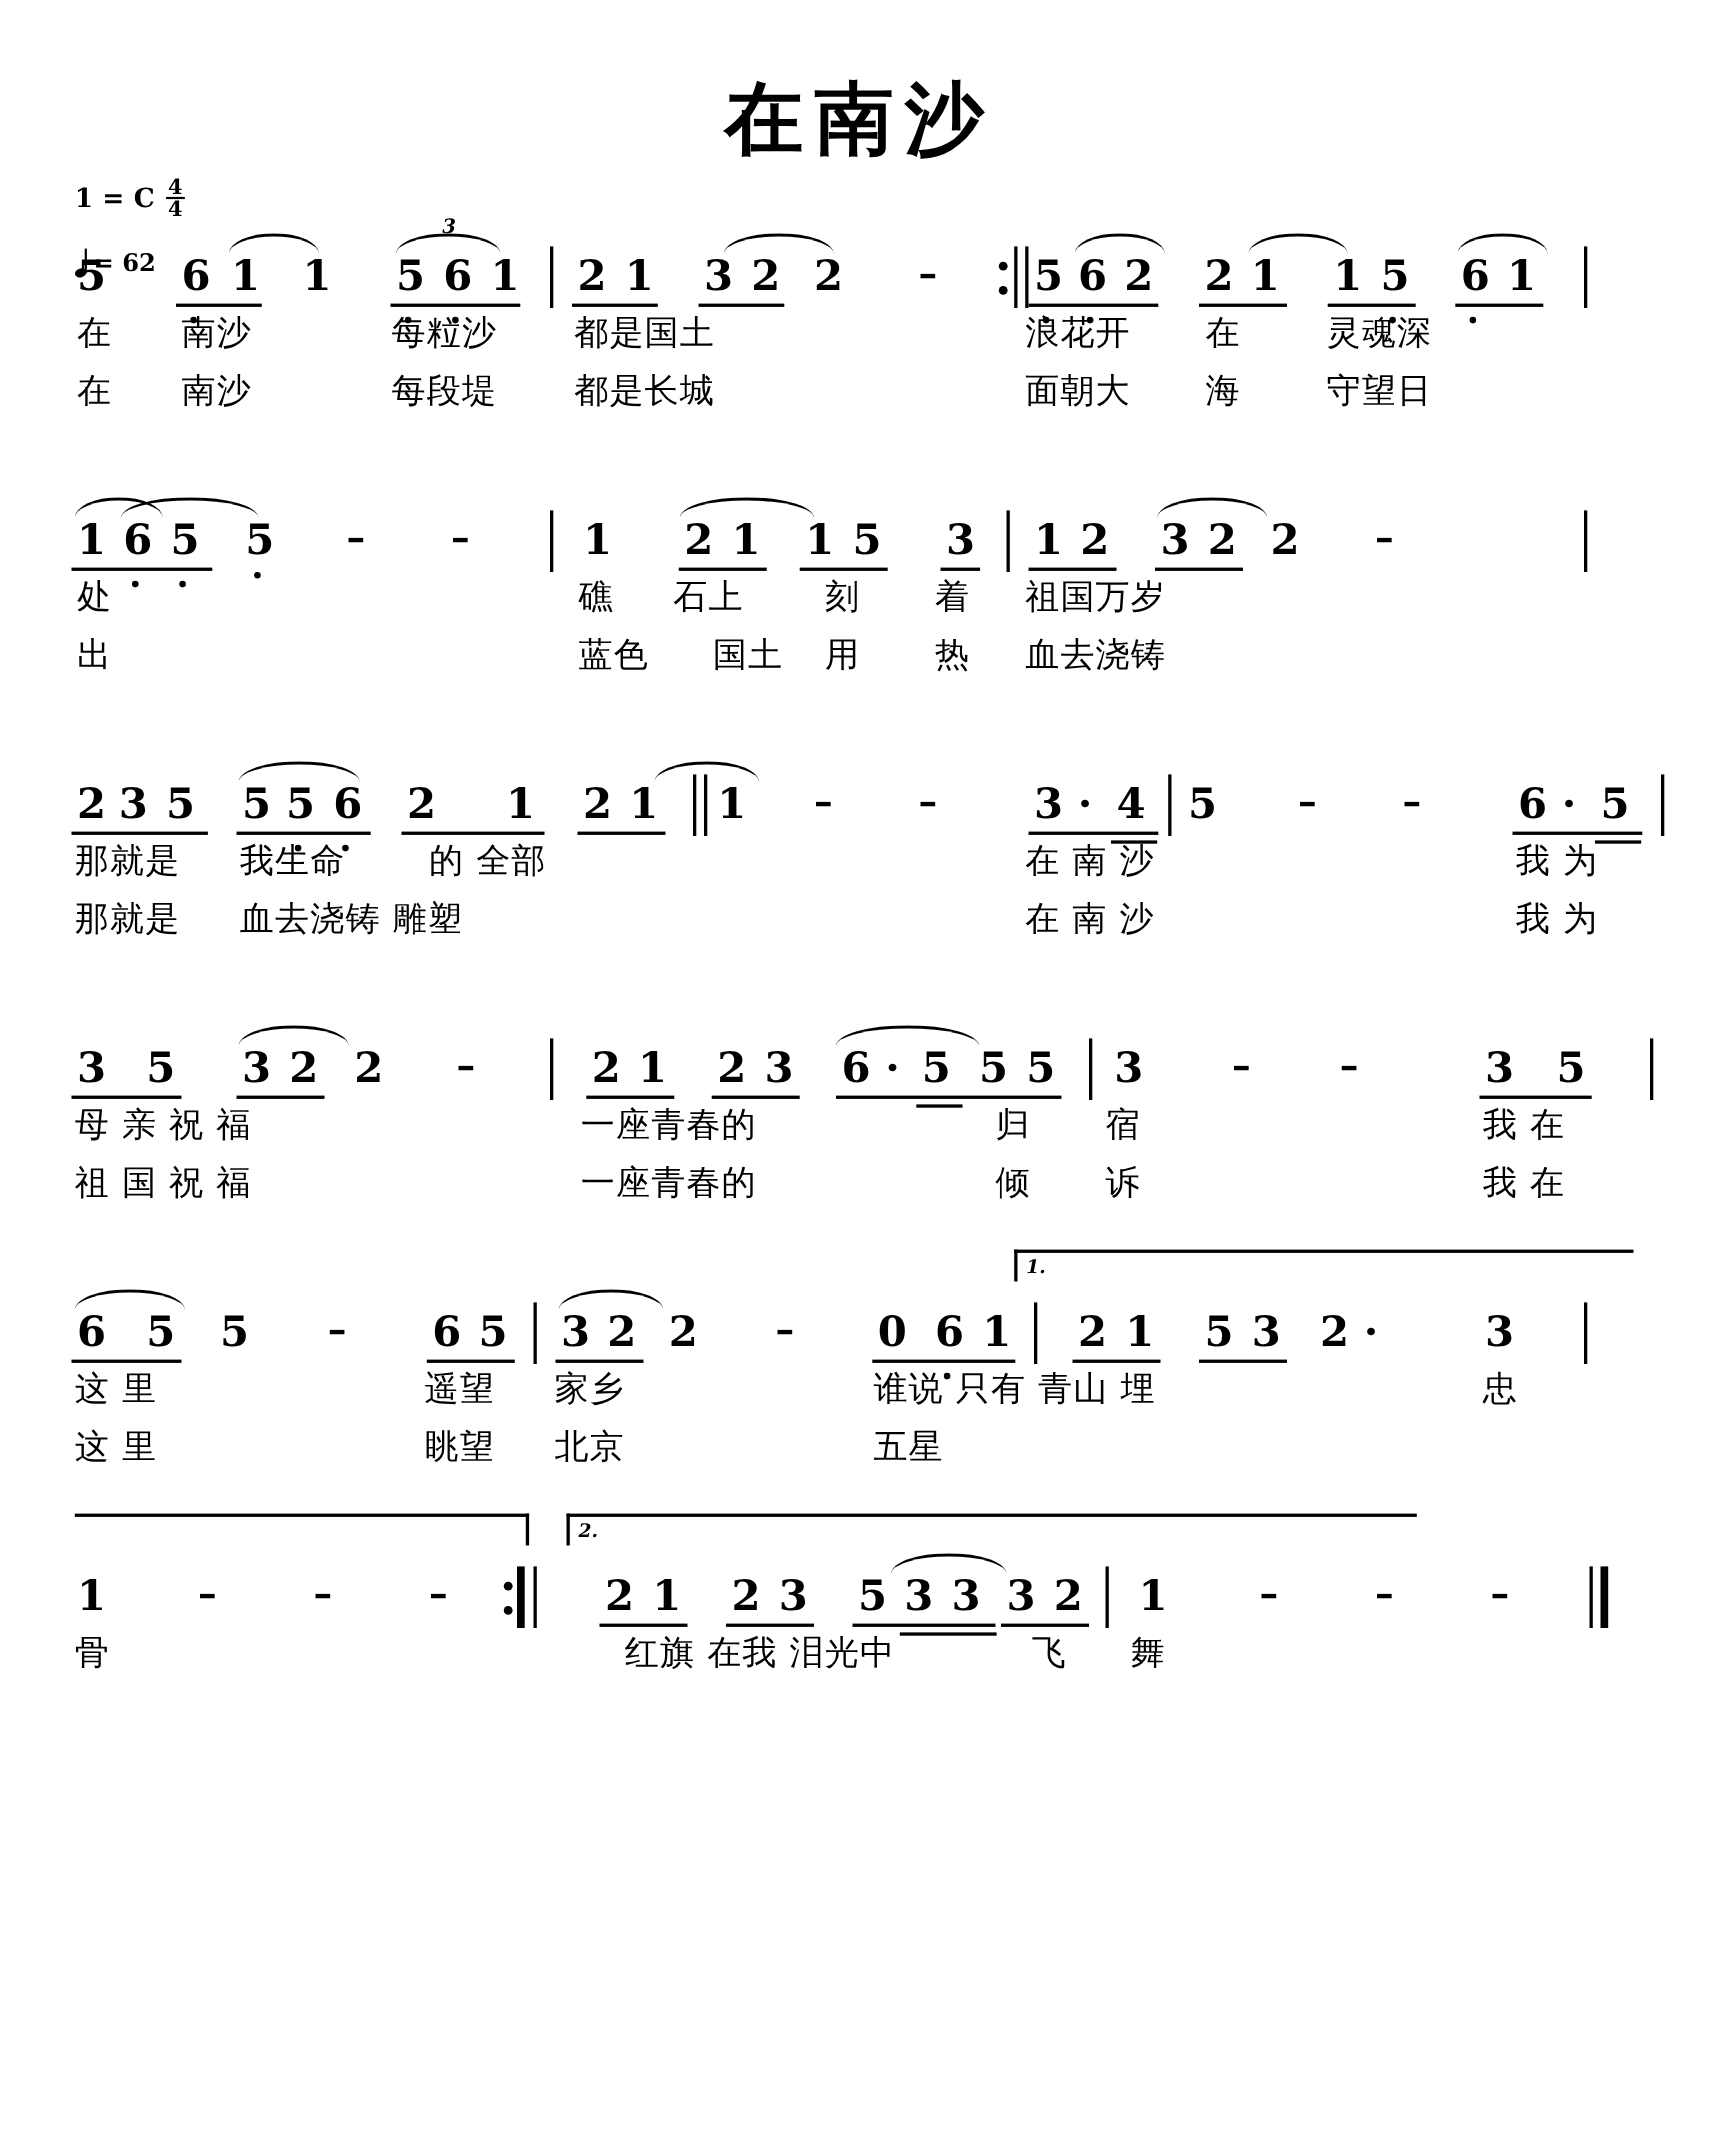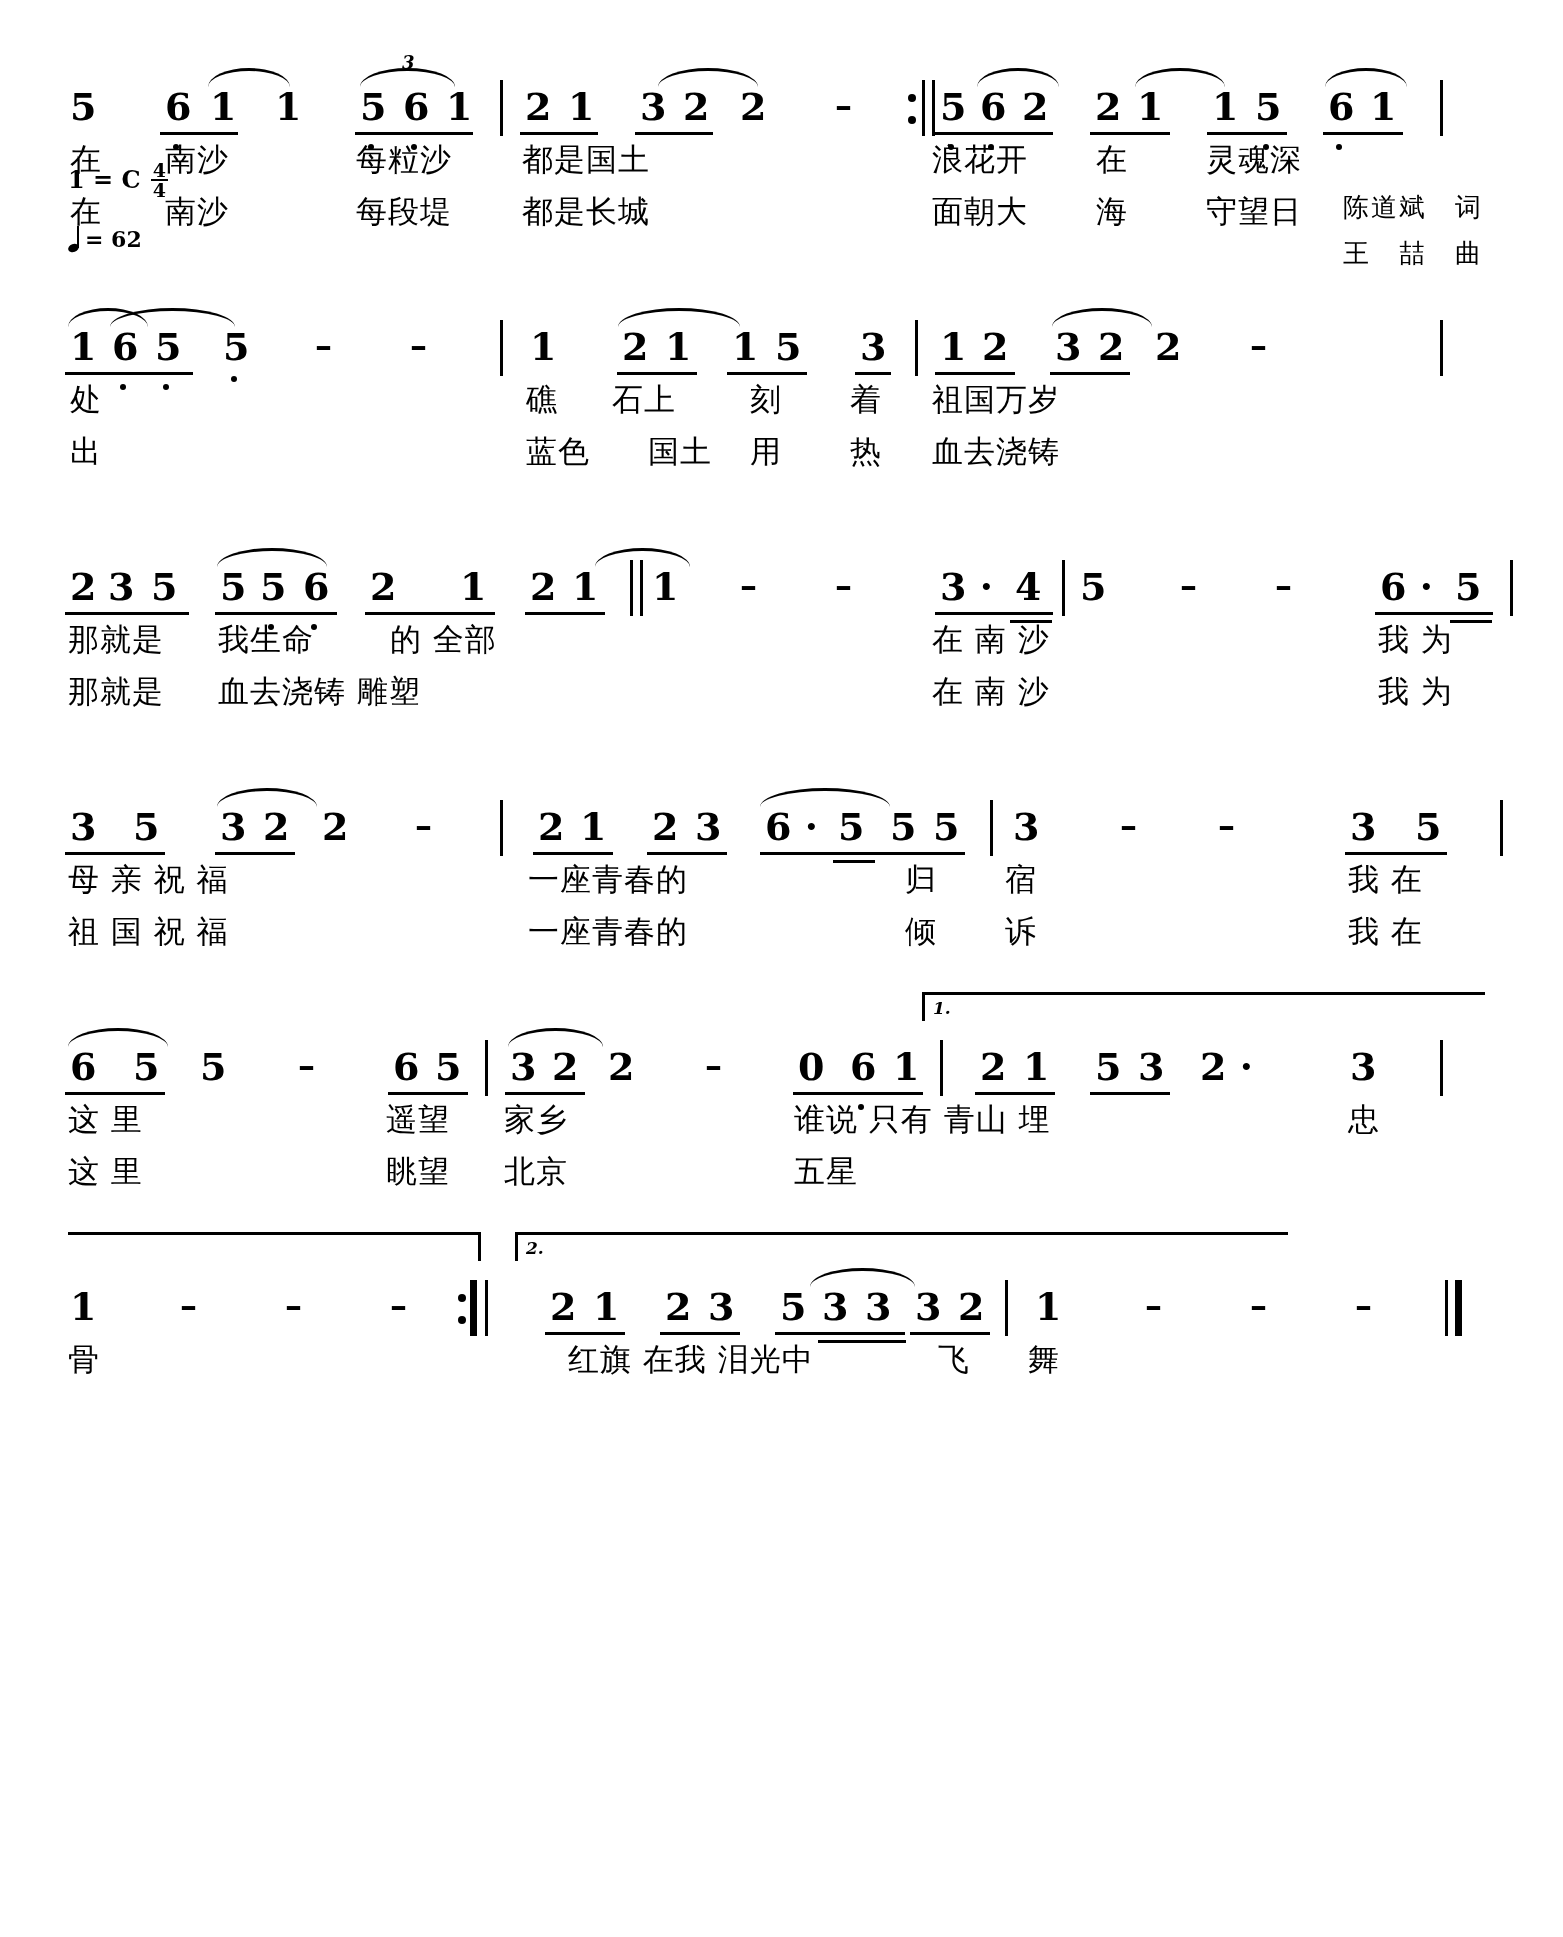--- a/index.html
+++ b/index.html
@@ -198,39 +198,36 @@
     line-height: 1;
     letter-spacing: 1px;
     white-space: pre;
   }
 </style>
 </head>
 <body>
 
 <div class="sheet">
 
+  <div class="title">在南沙</div>
 
   <div class="key-block">
     <div class="key-line">
       <span class="key-sig">1 = C</span>
       <span class="meter">
         <span class="num">4</span>
         <span class="den">4</span>
       </span>
     </div>
     <div class="tempo">
       <span class="qnote"></span>
       <span>= 62</span>
     </div>
   </div>
 
-  <div class="credits">
-    <div>陈道斌　词</div>
-    <div>王　喆　曲</div>
-  </div>
 
   <div style="height:56px"></div>
 
   <div class="system">
     <div class="notes-row">
 
       <div class="slur" style="left:148px; width:82px;"></div>
       <div class="slur" style="left:300px; width:95px;"></div>
       <div class="triplet" style="left:342px;">3</div>
       <div class="slur" style="left:598px; width:100px;"></div>

